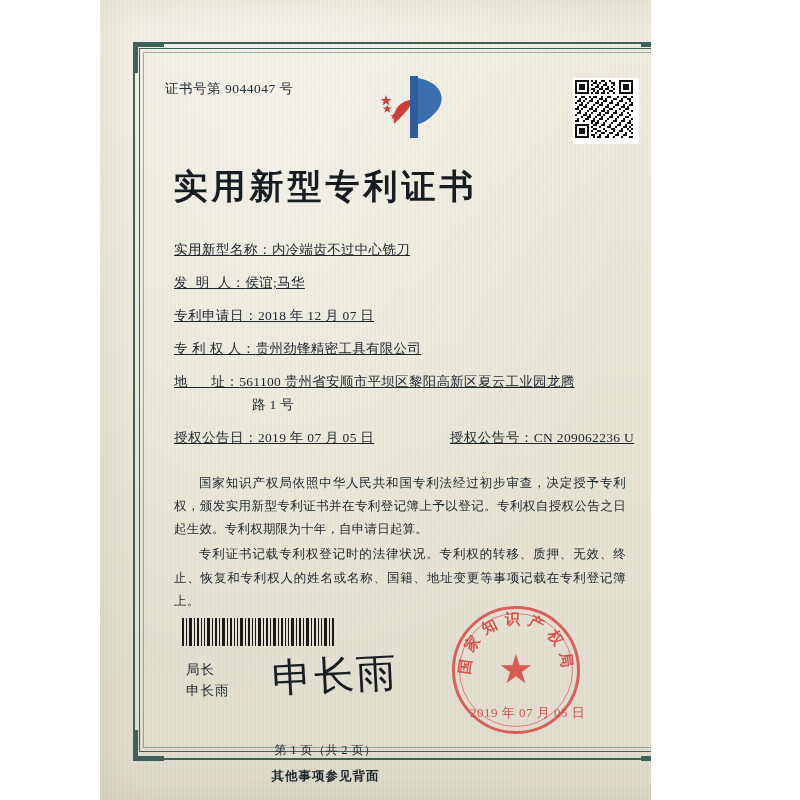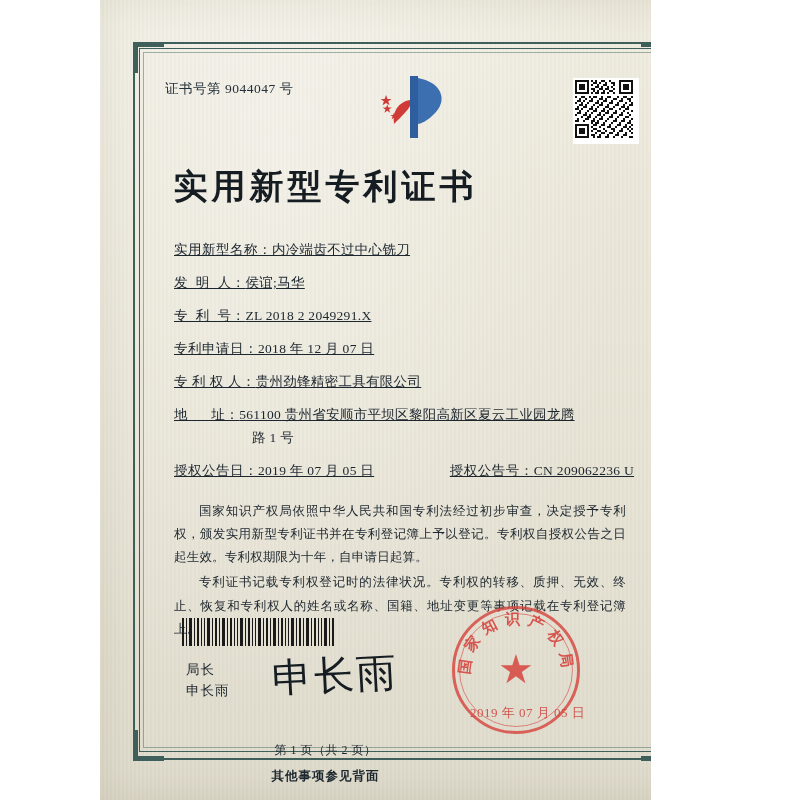--- a/index.html
+++ b/index.html
@@ -172,21 +172,21 @@
     color: #1c262e;
     margin-top: -9px;
     margin-bottom: 13.5px;
     letter-spacing: 0.3px;
   }
 
   
   .body-text {
     position: absolute;
     left: 174px;
-    top: 500px;
+    top: 472px;
     width: 452px;
     font-size: 12.5px;
     line-height: 1.85;
     color: #1c262e;
     text-align: justify;
     letter-spacing: 0.2px;
   }
   .body-text p {
     margin: 0 0 2px 0;
     text-indent: 2em;
@@ -527,24 +527,20 @@
     <div class="row">
       <span class="lbl">实用新型名称：</span>
       <span class="val">内冷端齿不过中心铣刀</span>
     </div>
 
     <div class="row">
       <span class="lbl">发  明  人：</span>
       <span class="val">侯谊;马华</span>
     </div>
 
-    <div class="row">
-      <span class="lbl">专  利  号：</span>
-      <span class="val">ZL 2018 2 2049291.X</span>
-    </div>
 
     <div class="row">
       <span class="lbl">专利申请日：</span>
       <span class="val">2018 年 12 月 07 日</span>
     </div>
 
     <div class="row">
       <span class="lbl">专 利 权 人：</span>
       <span class="val">贵州劲锋精密工具有限公司</span>
     </div>

